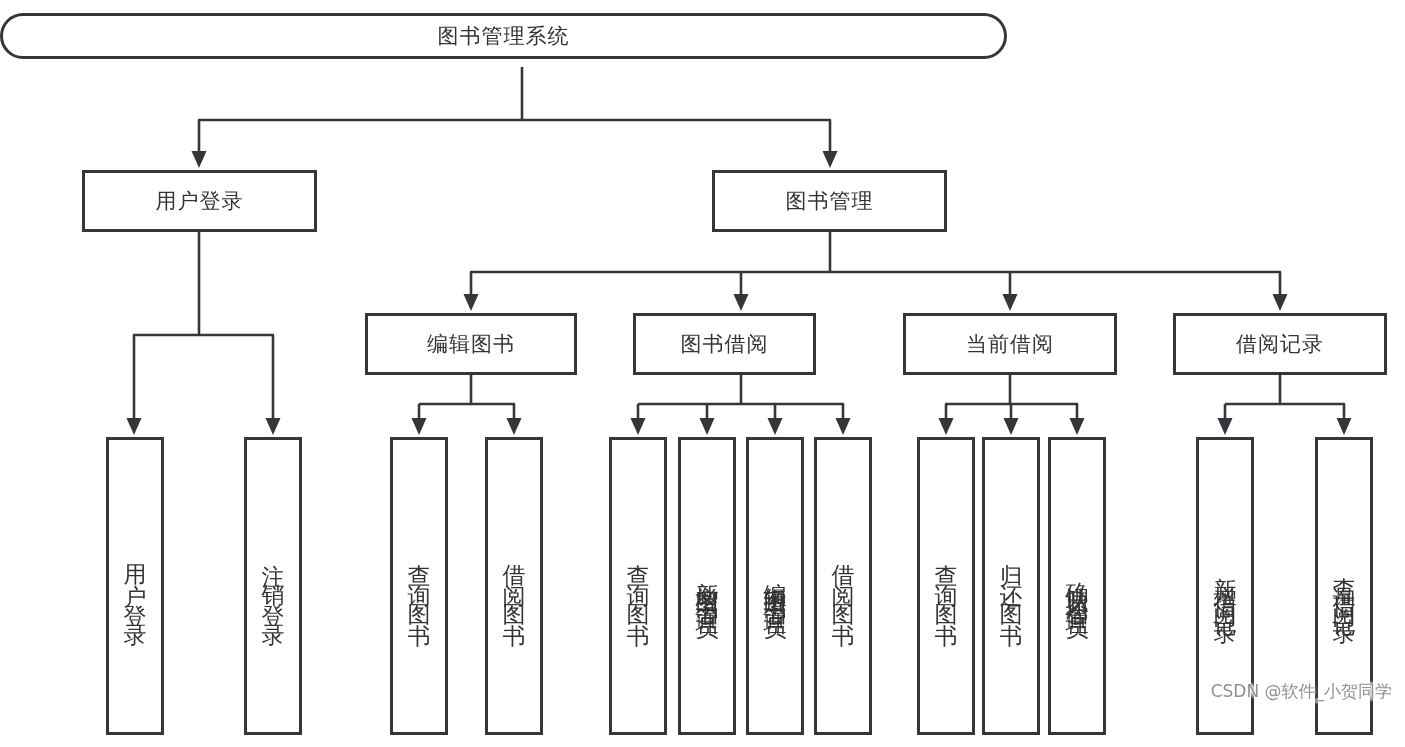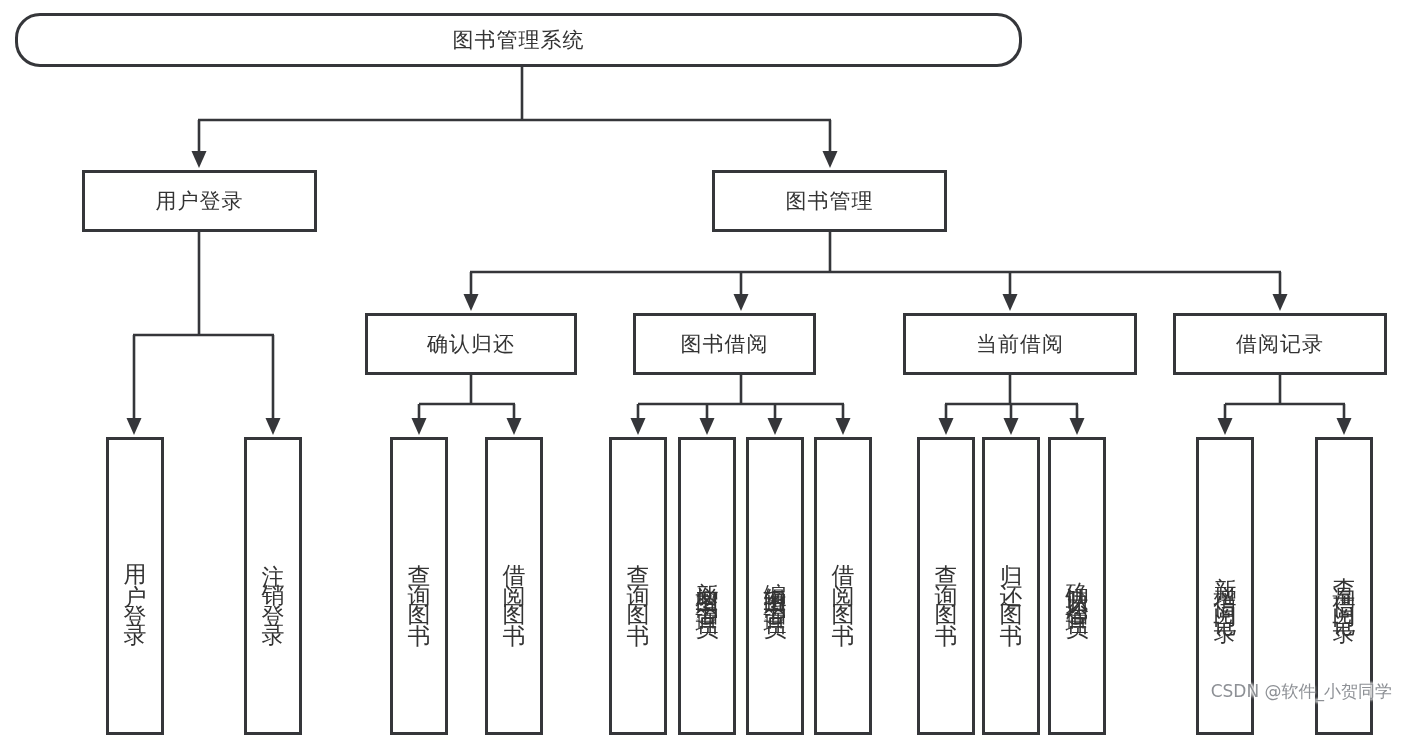--- a/index.html
+++ b/index.html
@@ -102,38 +102,38 @@
       <line x1="1011" y1="404" x2="1011" y2="422" stroke="#35363a" stroke-width="2.6"></line>
       <polygon points="1003.5,418 1018.5,418 1011,435" fill="#35363a"></polygon>
       <line x1="1077" y1="404" x2="1077" y2="422" stroke="#35363a" stroke-width="2.6"></line>
       <polygon points="1069.5,418 1084.5,418 1077,435" fill="#35363a"></polygon>
       <line x1="1225" y1="404" x2="1225" y2="422" stroke="#35363a" stroke-width="2.6"></line>
       <polygon points="1217.5,418 1232.5,418 1225,435" fill="#35363a"></polygon>
       <line x1="1344" y1="404" x2="1344" y2="422" stroke="#35363a" stroke-width="2.6"></line>
       <polygon points="1336.5,418 1351.5,418 1344,435" fill="#35363a"></polygon>
     </svg>
 
-  <div class="hnode" style="left:15px;top:13px;width:1007px;height:54px;border-radius:25px;">
+  <div class="hnode" style="left:0;top:13px;width:1007px;height:46px;border-radius:25px;">
     <span>图书管理系统</span>
   </div>
 
   <div class="hnode" style="left:82px;top:170px;width:235px;height:62px;">
     <span>用户登录</span>
   </div>
   <div class="hnode" style="left:712px;top:170px;width:235px;height:62px;font-family:Liberation Serif, serif;">
     <span>图书管理</span>
   </div>
 
   <div class="hnode" style="left:365px;top:313px;width:212px;height:62px;">
-    <span>确认归还</span>
+    <span>编辑图书</span>
   </div>
   <div class="hnode" style="left:633px;top:313px;width:183px;height:62px;">
     <span>图书借阅</span>
   </div>
-  <div class="hnode" style="left:903px;top:313px;width:234px;height:62px;">
+  <div class="hnode" style="left:903px;top:313px;width:214px;height:62px;">
     <span>当前借阅</span>
   </div>
   <div class="hnode" style="left:1173px;top:313px;width:214px;height:62px;">
     <span>借阅记录</span>
   </div>
 
   <div class="leaf" style="left:106px;">
     <span style="letter-spacing: 20px;">用户登录</span>
   </div>
   <div class="leaf" style="left:244px;">

